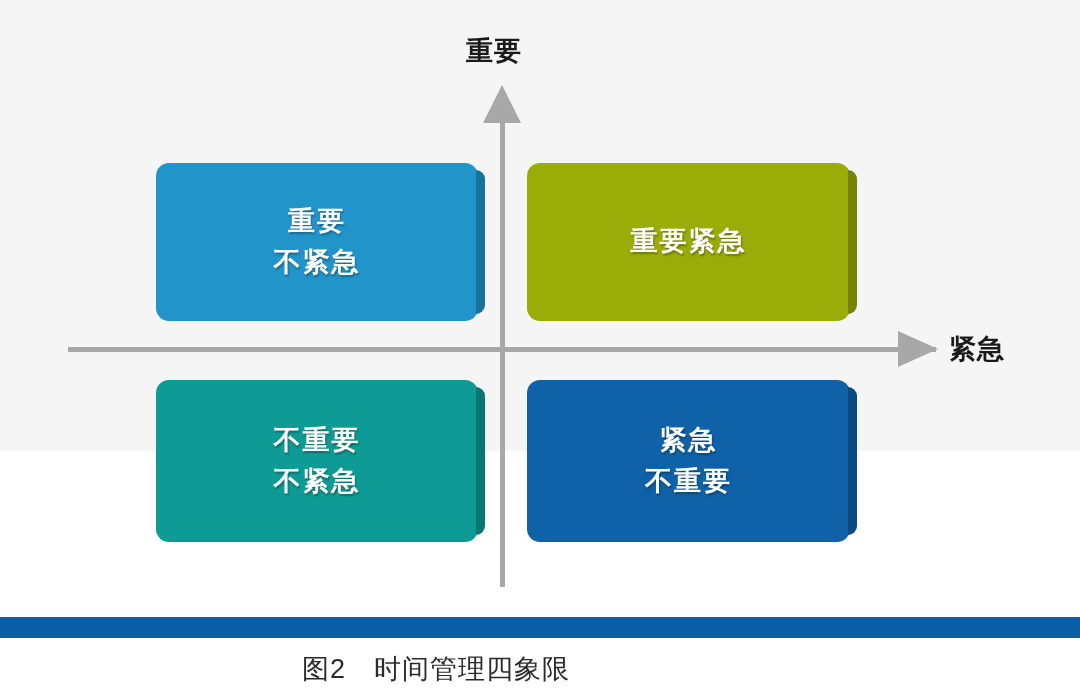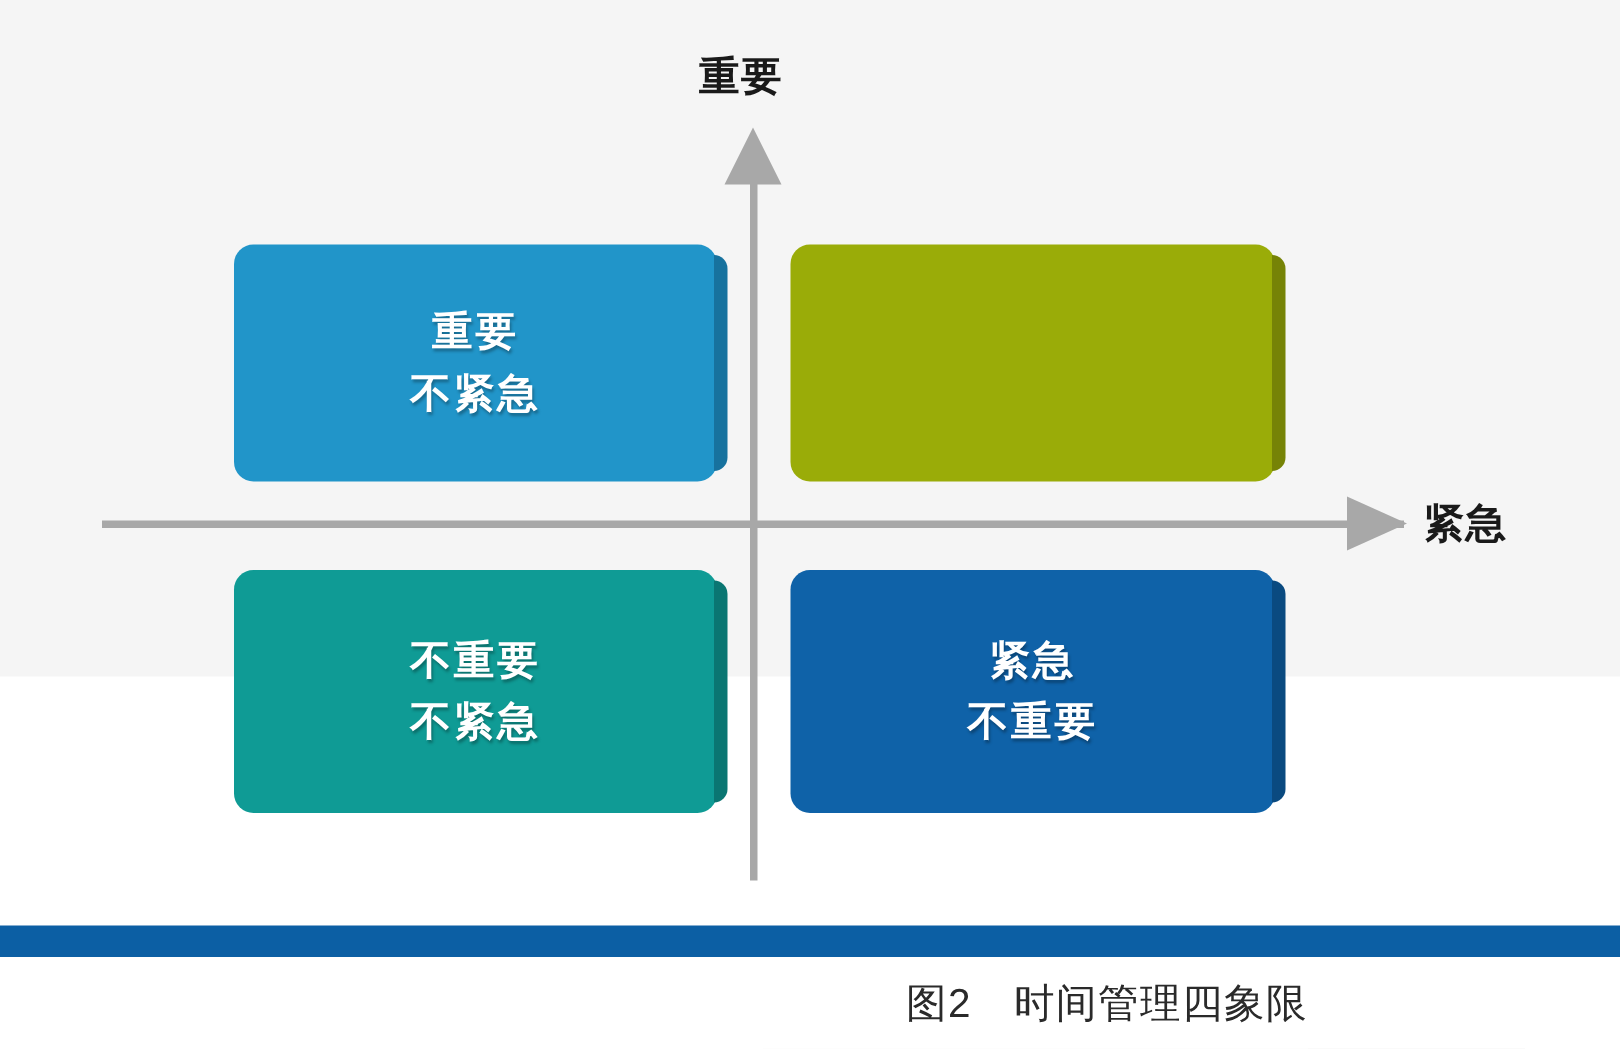--- a/index.html
+++ b/index.html
@@ -141,21 +141,21 @@
   
   #caption-area {
     position: absolute;
     left: 0;
     top: 638px;
     width: 872px;
     height: 61px;
     background: #ffffff;
     display: flex;
     align-items: center;
-    justify-content: flex-end;
+    justify-content: center;
   }
   #figure-caption {
     color: #2a2a2a;
     font-size: 27px;
     letter-spacing: 1px;
     white-space: pre;
   }
 </style>
 </head>
 <body>
@@ -171,20 +171,21 @@
   <div class="axis-label" id="axis-label-x">紧急</div>
 
   <div class="quadrant" id="quadrant-important-not-urgent">
     <div class="bevel"></div>
     <div class="q-line">重要</div>
     <div class="q-line">不紧急</div>
   </div>
 
   <div class="quadrant" id="quadrant-important-urgent">
     <div class="bevel"></div>
+    <div class="q-line">重要紧急</div>
   </div>
 
   <div class="quadrant" id="quadrant-not-important-not-urgent">
     <div class="bevel"></div>
     <div class="q-line">不重要</div>
     <div class="q-line">不紧急</div>
   </div>
 
   <div class="quadrant" id="quadrant-urgent-not-important">
     <div class="bevel"></div>

